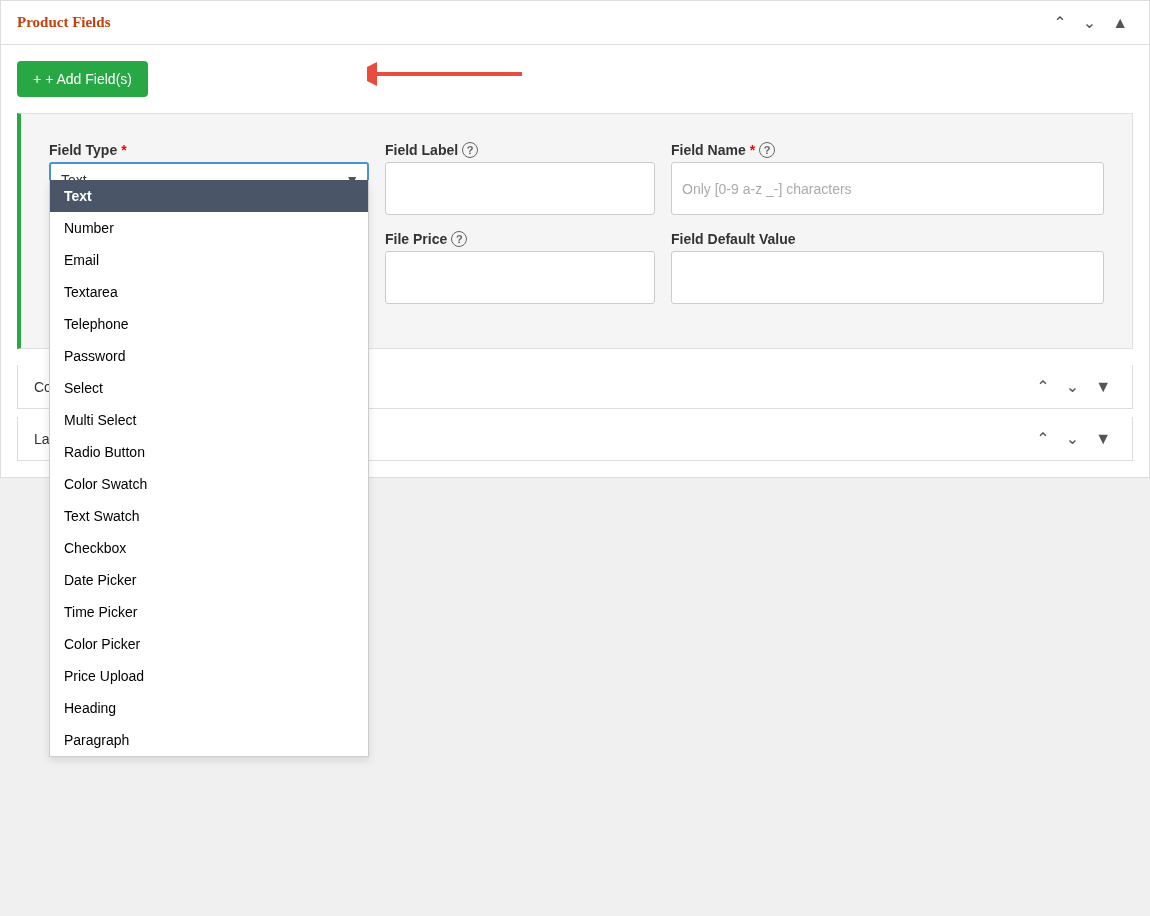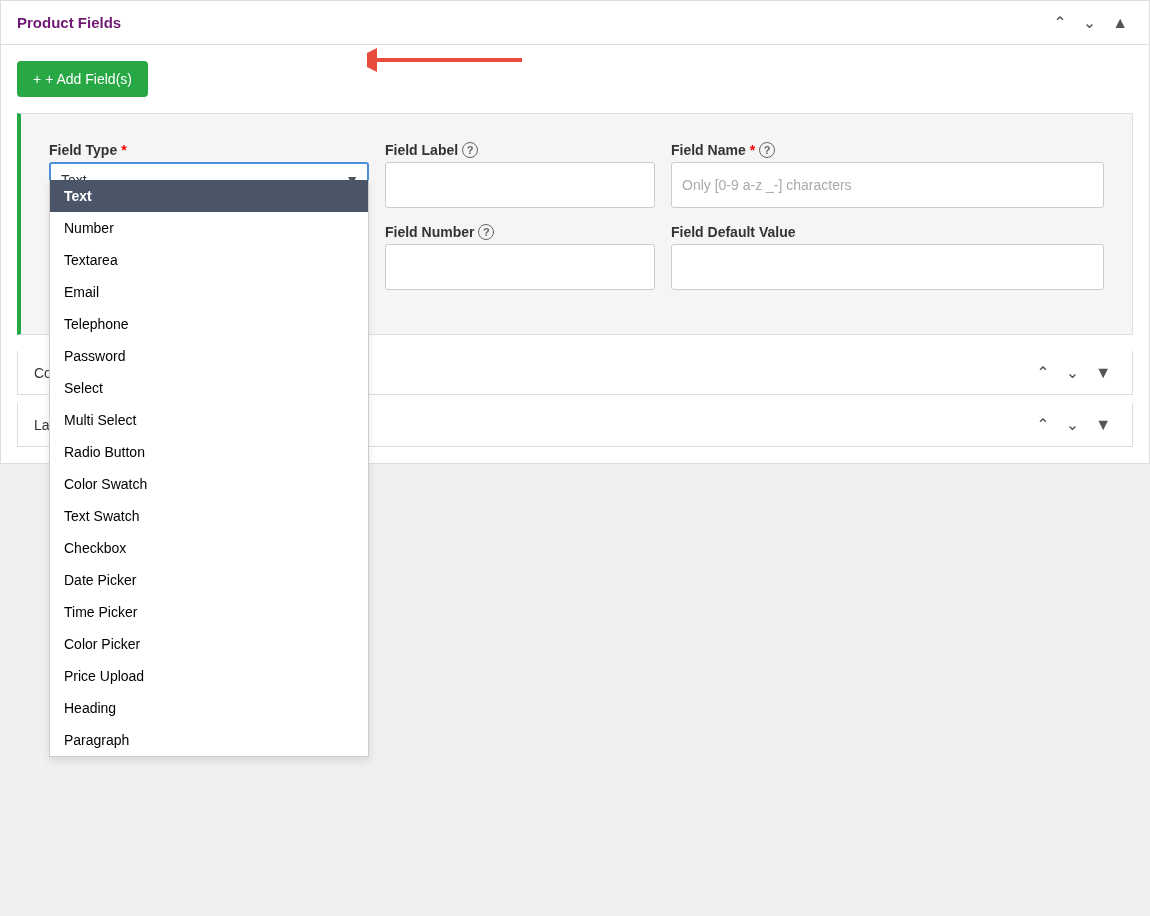--- a/index.html
+++ b/index.html
@@ -6,21 +6,21 @@
     body { background: #f0f0f0; width: 1150px; min-height: 916px; }
 
     .panel-header {
       background: #fff;
       border: 1px solid #ddd;
       padding: 10px 16px;
       display: flex;
       align-items: center;
       justify-content: space-between;
     }
-    .panel-header-title { font-size: 15px; font-weight: bold; color: #701a75; }
+    .panel-header-title { font-size: 15px; font-weight: bold; color: #c2410c; font-family: Liberation Serif, serif; }
     .panel-header-controls { display: flex; gap: 6px; }
     .ctrl-btn {
       background: none;
       border: none;
       cursor: pointer;
       color: #555;
       font-size: 16px;
       padding: 2px 5px;
     }
 
@@ -81,21 +81,21 @@
       color: #666;
       cursor: pointer;
     }
 
     .field-input {
       border: 1px solid #ccc;
       padding: 6px 10px;
       border-radius: 3px;
       background: #fff;
       color: #333;
-      height: 46px;
+      height: 53px;
       width: 100%;
     }
     .field-input::placeholder { color: #aaa; }
 
     .select-wrapper {
       position: relative;
       width: 100%;
     }
     .field-select {
       border: 2px solid #4a90d9;
@@ -209,22 +209,22 @@
           <div class="select-wrapper">
             <select class="field-select">
               <option>Text</option>
             </select>
             <span class="select-arrow">▼</span>
           </div>
 
           <div class="dropdown-list">
             <div class="dropdown-item selected">Text</div>
             <div class="dropdown-item">Number</div>
+            <div class="dropdown-item">Email</div>
             <div class="dropdown-item">Textarea</div>
-            <div class="dropdown-item">Email</div>
             <div class="dropdown-item">Telephone</div>
             <div class="dropdown-item">Password</div>
             <div class="dropdown-item">Select</div>
             <div class="dropdown-item">Multi Select</div>
             <div class="dropdown-item">Radio Button</div>
             <div class="dropdown-item">Color Swatch</div>
             <div class="dropdown-item">Text Swatch</div>
             <div class="dropdown-item">Checkbox</div>
             <div class="dropdown-item">Date Picker</div>
             <div class="dropdown-item">Time Picker</div>
@@ -250,21 +250,21 @@
             <span class="info-icon">?</span>
           </label>
           <input type="text" class="field-input" placeholder="Only [0-9 a-z _-] characters" style="">
         </div>
       </div>
 
       <div class="fields-grid-bottom">
 
         <div class="field-group">
           <label class="field-label">
-            <span>Field Number</span>
+            <span>File Price</span>
             <span class="info-icon">?</span>
           </label>
           <input type="text" class="field-input" style="">
         </div>
 
         <div class="field-group">
           <label class="field-label">
             <span>Field Default Value</span>
           </label>
           <input type="text" class="field-input" style="">

